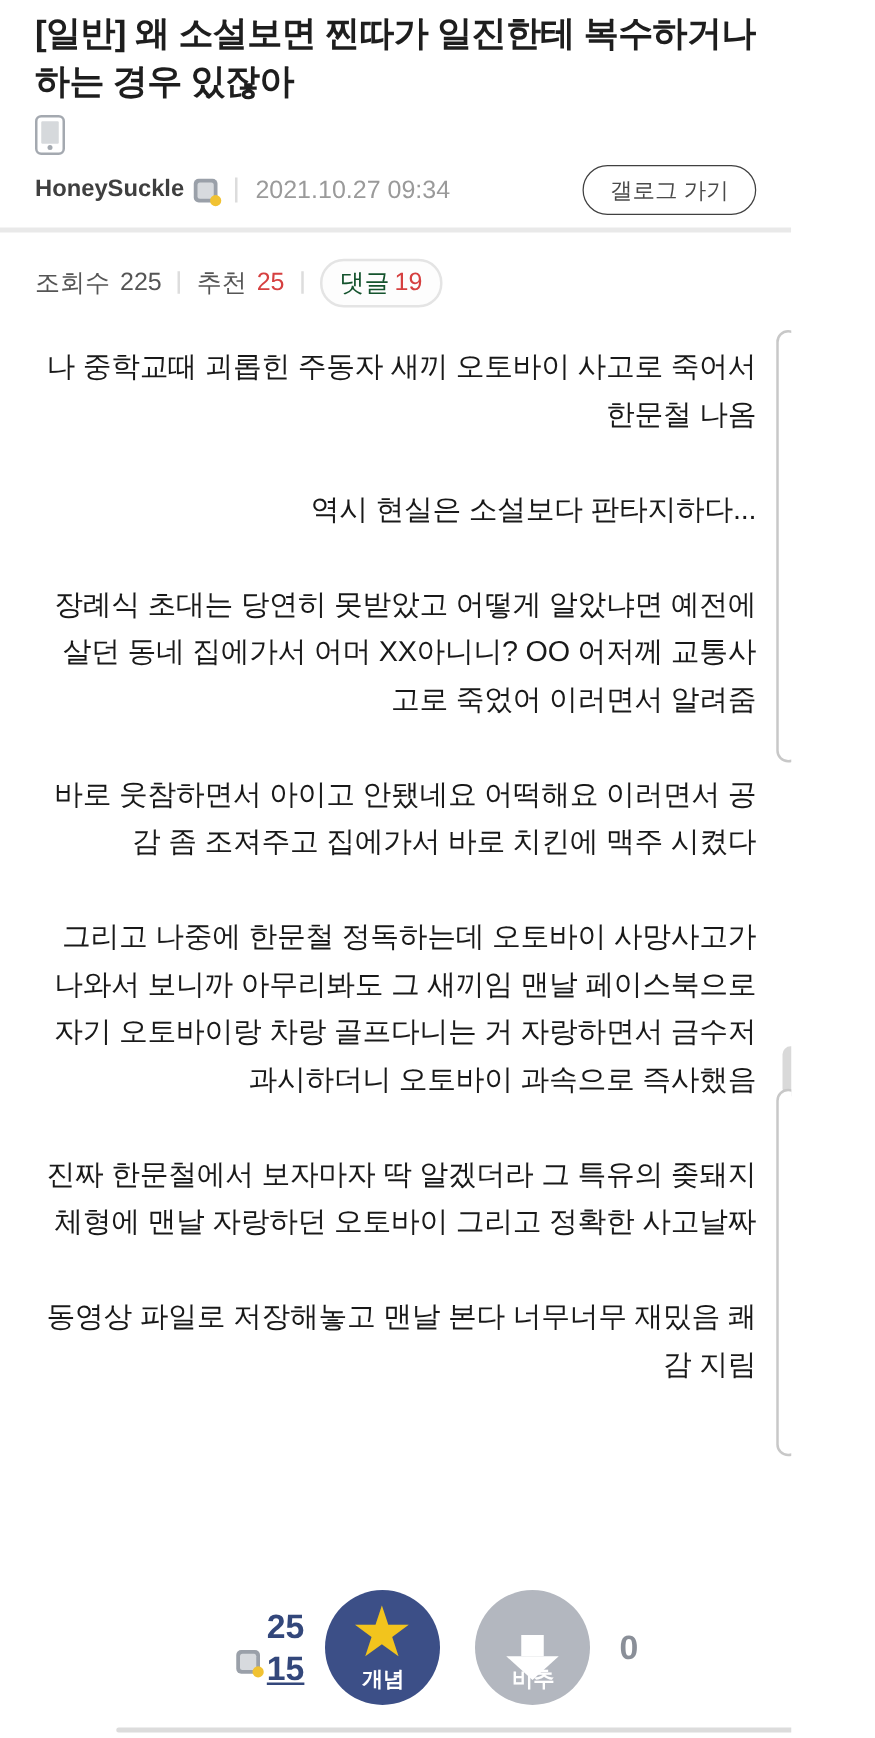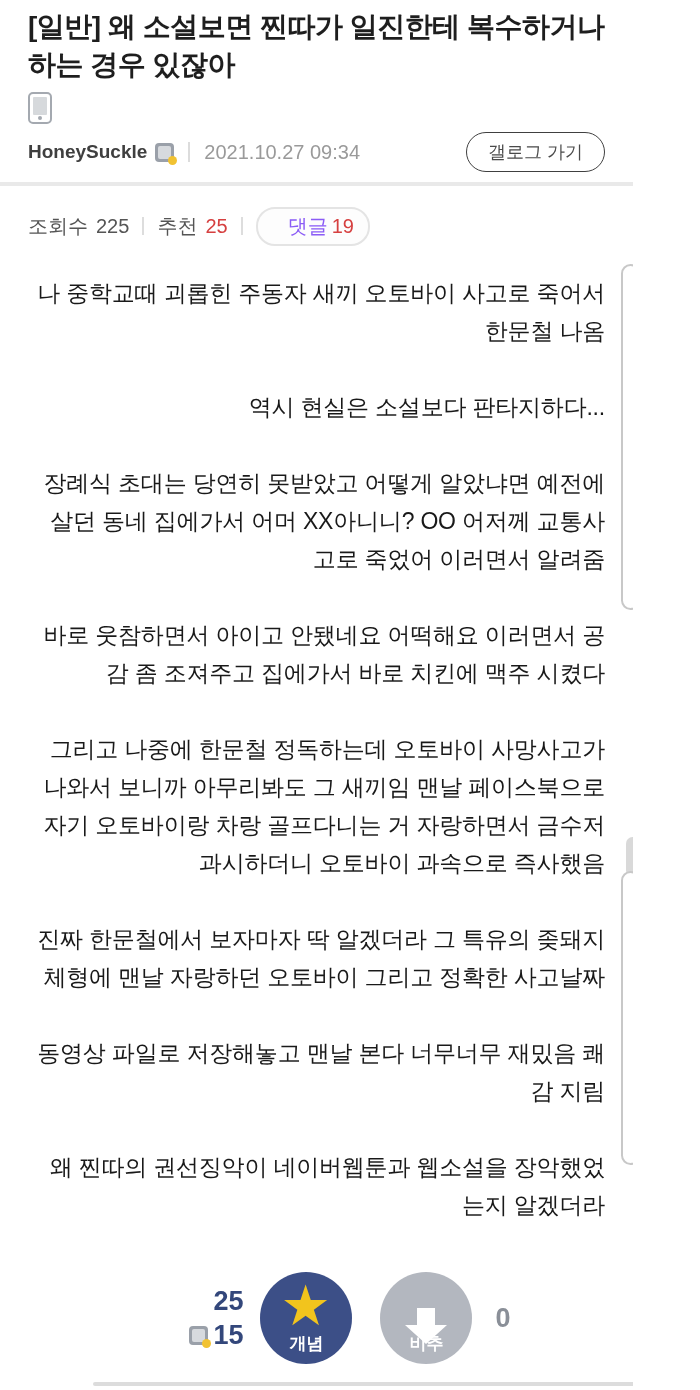--- a/index.html
+++ b/index.html
@@ -25,31 +25,31 @@
 
   .header-divider{margin-top:12px;height:4px;background:#e9e9e9;width:100%;}
 
   
   .stats-row{display:flex;align-items:center;padding:0 28px;margin-top:22px;height:36px;font-size:20px;color:#555;}
   .stat-label{color:#555;}
   .stat-num-red{color:#d64040;margin-left:8px;}
   .stat-sep{width:2px;height:18px;background:#ddd;margin:0 13px;}
   .comment-pill{display:inline-flex;align-items:center;border:2px solid #e4e4e4;border-radius:19px;
       padding:4px 14px;background:#fdfdfd;cursor:pointer;}
-  .comment-pill .lbl{color:#8b5cf6;margin-left:16px;}
+  .comment-pill .lbl{color:#14532d;}
   .comment-pill .num{color:#d64040;margin-left:4px;}
 
   
   .content{padding:30px 28px 0 28px;}
   .content p{margin:0 0 38px 0;font-size:23px;line-height:38px;color:#191919;word-break:break-all;letter-spacing:-0.2px;text-align:right;}
 
   
   .vote-row{position:absolute;left:0;top:1272px;width:700px;display:flex;justify-content:center;align-items:center;}
   .vote-nums{display:flex;flex-direction:column;align-items:flex-end;margin-right:16px;color:#33477b;font-weight:700;font-size:27px;line-height:30px;}
-  .vote-nums .sub{display:flex;align-items:center;margin-top:4px;}
+  .vote-nums .sub{display:flex;align-items:flex-start;margin-top:4px;text-decoration:underline;}
   .vote-nums .sub .memo-icon{margin:0 5px 0 0;}
   .vote-btn{width:92px;height:92px;border-radius:50%;position:relative;border:none;cursor:pointer;padding:0;font-family:inherit;}
   .vote-btn .btn-label{position:absolute;bottom:9px;left:1px;width:100%;text-align:center;color:#fff;font-size:17px;font-weight:600;}
   .btn-up{background:#3c4f87;}
   .star-glyph{position:absolute;top:2px;left:0;width:100%;text-align:center;font-size:56px;line-height:64px;color:#f2c41d;}
   .btn-down{background:#b3b7bf;margin-left:28px;}
   .arrow-shaft{width:18px;height:17px;background:#fff;margin:15px auto 0 auto;}
   .arrow-head{width:0;height:0;border-left:21px solid transparent;border-right:21px solid transparent;border-top:19px solid #fff;margin:0 auto;}
   .down-count{margin-left:24px;color:#8a8f98;font-size:27px;font-weight:700;}
 
@@ -103,21 +103,20 @@
   </div>
 
   <div class="content">
     <p>나 중학교때 괴롭힌 주동자 새끼 오토바이 사고로 죽어서 한문철 나옴</p>
     <p>역시 현실은 소설보다 판타지하다...</p>
     <p>장례식 초대는 당연히 못받았고 어떻게 알았냐면 예전에 살던 동네 집에가서 어머 XX아니니? OO 어저께 교통사고로 죽었어 이러면서 알려줌</p>
     <p>바로 웃참하면서 아이고 안됐네요 어떡해요 이러면서 공감 좀 조져주고 집에가서 바로 치킨에 맥주 시켰다</p>
     <p>그리고 나중에 한문철 정독하는데 오토바이 사망사고가 나와서 보니까 아무리봐도 그 새끼임 맨날 페이스북으로 자기 오토바이랑 차랑 골프다니는 거 자랑하면서 금수저 과시하더니 오토바이 과속으로 즉사했음</p>
     <p>진짜 한문철에서 보자마자 딱 알겠더라 그 특유의 좆돼지 체형에 맨날 자랑하던 오토바이 그리고 정확한 사고날짜</p>
     <p>동영상 파일로 저장해놓고 맨날 본다 너무너무 재밌음 쾌감 지림</p>
-    <p>왜 찐따의 권선징악이 네이버웹툰과 웹소설을 장악했었는지 알겠더라</p>
   </div>
 
   <div class="vote-row">
     <div class="vote-nums">
       <span>25</span>
       <span class="sub">
         <span class="memo-icon">
           <span class="memo-inner"></span>
           <span class="memo-dot"></span>
         </span>

